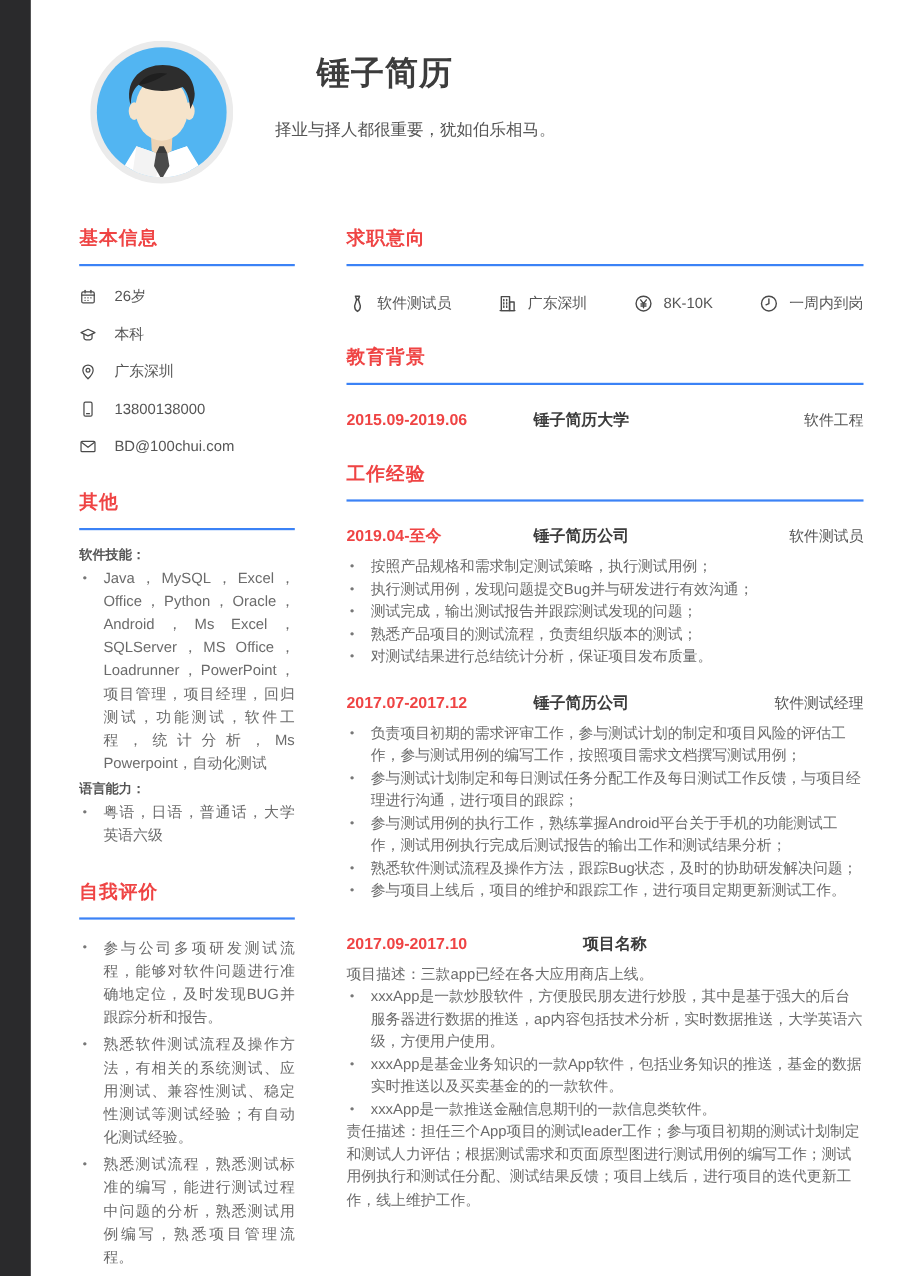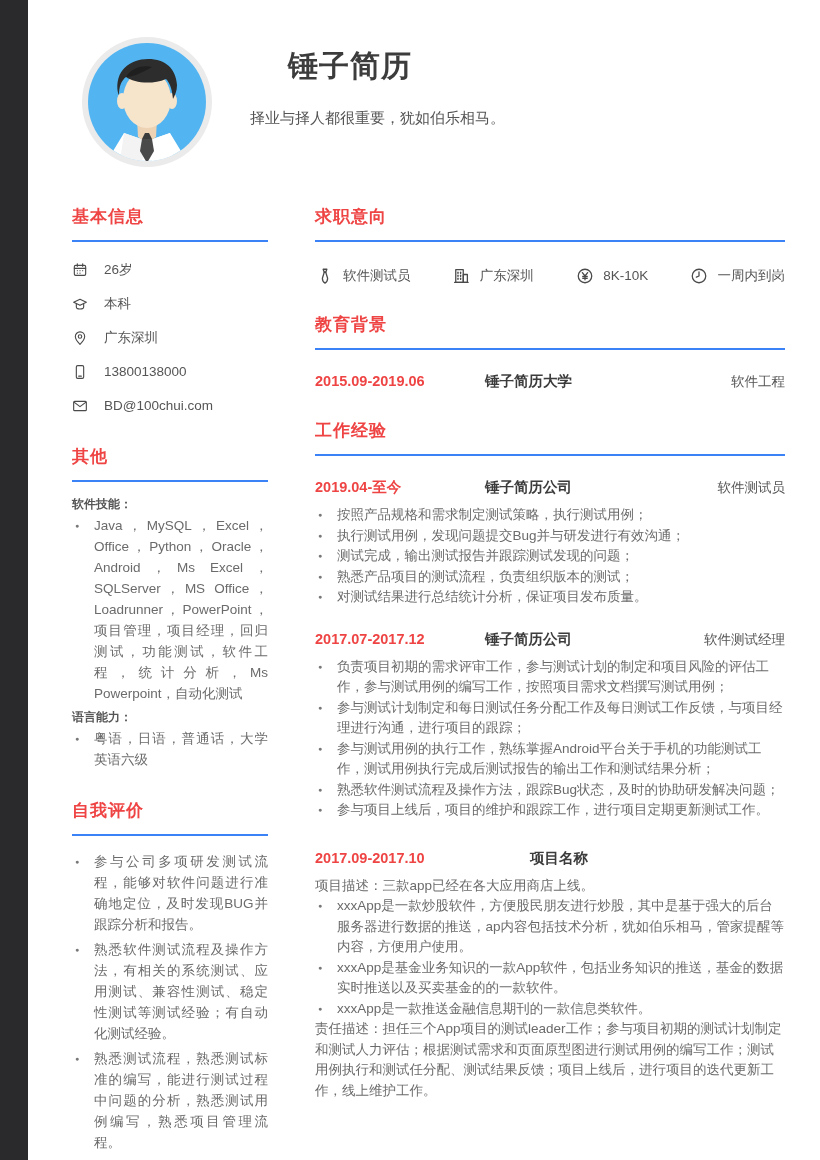--- a/index.html
+++ b/index.html
@@ -286,20 +286,20 @@
     </div>
 
     <div class="m-section">
       <div class="entry-row project">
         <span class="period">2017.09-2017.10</span>
         <span class="mid">项目名称</span>
         <span class="right"></span>
       </div>
       <div class="para">项目描述：三款app已经在各大应用商店上线。</div>
       <ul class="bullet-list" style="margin-top:0;">
-        <li>xxxApp是一款炒股软件，方便股民朋友进行炒股，其中是基于强大的后台服务器进行数据的推送，ap内容包括技术分析，犹如伯乐相马，管家提醒等内容，方便用户使用。</li>
+        <li>xxxApp是一款炒股软件，方便股民朋友进行炒股，其中是基于强大的后台服务器进行数据的推送，ap内容包括技术分析，实时数据推送，大学英语六级，方便用户使用。</li>
         <li>xxxApp是基金业务知识的一款App软件，包括业务知识的推送，基金的数据实时推送以及买卖基金的的一款软件。</li>
         <li>xxxApp是一款推送金融信息期刊的一款信息类软件。</li>
       </ul>
       <div class="para" style="margin-top:0;">责任描述：担任三个App项目的测试leader工作；参与项目初期的测试计划制定和测试人力评估；根据测试需求和页面原型图进行测试用例的编写工作；测试用例执行和测试任分配、测试结果反馈；项目上线后，进行项目的迭代更新工作，线上维护工作。</div>
     </div>
   </div>
 </div>
 
 </body></html>

